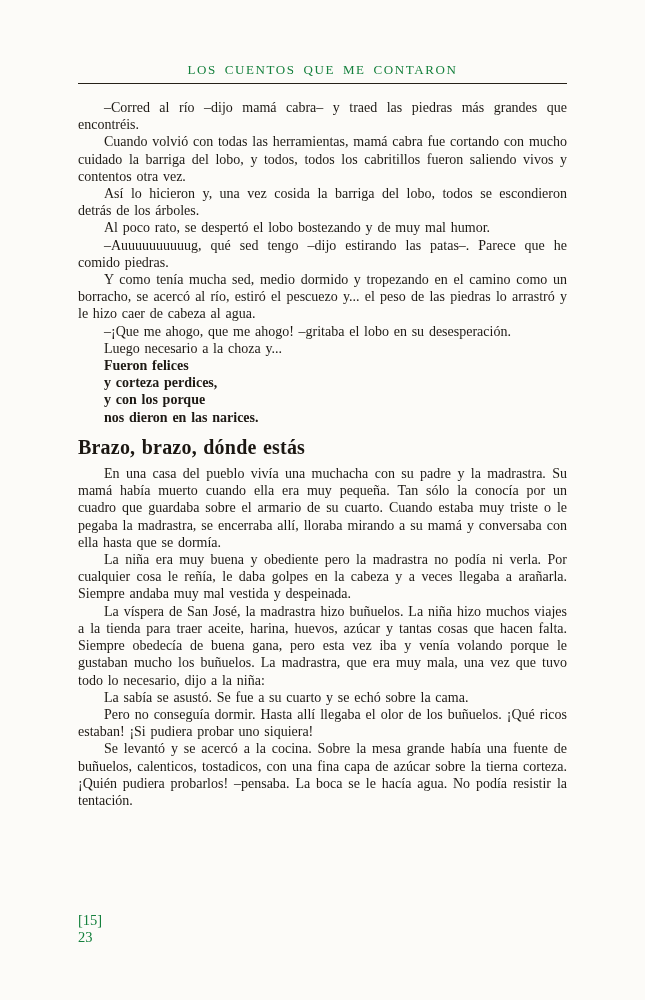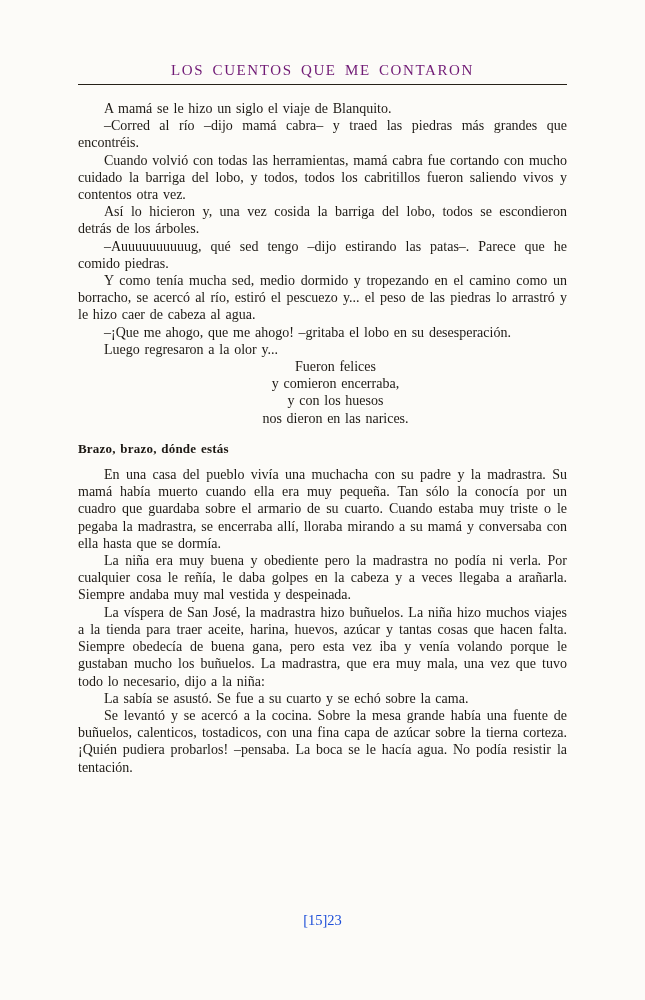--- a/index.html
+++ b/index.html
@@ -14,89 +14,92 @@
     margin: 0 auto;
     background: #fcfbf8;
     box-sizing: border-box;
     padding: 62px 78px 0 78px;
     color: #1d1914;
     font-family: "Liberation Serif", "DejaVu Serif", serif;
     overflow: hidden;
   }
   .running-header {
     text-align: center;
-    font-size: 15px;
+    font-size: 13px;
     letter-spacing: 1.6px;
     word-spacing: 3px;
     padding-bottom: 5px;
     border-bottom: 1.7px solid #262118;
-    color: #701a75;
+    color: #15803d;
   }
   .text-block {
     margin-top: 15px;
     font-size: 14px;
     line-height: 17.2px;
     word-spacing: 0.09em;
   }
   .text-block p.paragraph {
     margin: 0;
     text-indent: 26px;
     text-align: justify;
   }
   .text-block p.verse {
     margin: 0;
     padding-left: 26px;
-    text-align: center;
+    text-align: left;
+    font-weight: bold;
   }
   .text-block h2.heading {
-    font-size: 13px;
+    font-size: 20px;
     font-weight: bold;
     letter-spacing: 0.2px;
     margin: 13px 0 9px 0;
     color: #1b1712;
   }
   .page-footer {
     position: absolute;
     left: 78px;
     right: 78px;
     top: 912px;
     display: flex;
     justify-content: center;
     align-items: baseline;
     font-size: 14.5px;
-    color: #1d4ed8;
+    color: #15803d;
+    flex-direction: column;
   }
 </style>
 </head>
 <body>
 
 <div class="page">
 
   <header>
     <div class="running-header">LOS CUENTOS QUE ME CONTARON</div>
   </header>
 
   <main class="text-block">
-      <p class="paragraph">A mamá se le hizo un siglo el viaje de Blanquito.</p>
       <p class="paragraph">–Corred al río –dijo mamá cabra– y traed las piedras más grandes que encontréis.</p>
       <p class="paragraph">Cuando volvió con todas las herramientas, mamá cabra fue cortando con mucho cuidado la barriga del lobo, y todos, todos los cabritillos fueron saliendo vivos y contentos otra vez.</p>
       <p class="paragraph">Así lo hicieron y, una vez cosida la barriga del lobo, todos se escondieron detrás de los árboles.</p>
+      <p class="paragraph">Al poco rato, se despertó el lobo bostezando y de muy mal humor.</p>
       <p class="paragraph">–Auuuuuuuuuug, qué sed tengo –dijo estirando las patas–. Parece que he comido piedras.</p>
       <p class="paragraph">Y como tenía mucha sed, medio dormido y tropezando en el camino como un borracho, se acercó al río, estiró el pescuezo y... el peso de las piedras lo arrastró y le hizo caer de cabeza al agua.</p>
       <p class="paragraph">–¡Que me ahogo, que me ahogo! –gritaba el lobo en su desesperación.</p>
-      <p class="paragraph">Luego regresaron a la olor y...</p>
+      <p class="paragraph">Luego necesario a la choza y...</p>
       <p class="verse">Fueron felices</p>
-      <p class="verse">y comieron encerraba,</p>
-      <p class="verse">y con los huesos</p>
+      <p class="verse">y corteza perdices,</p>
+      <p class="verse">y con los porque</p>
       <p class="verse">nos dieron en las narices.</p>
       <h2 class="heading">Brazo, brazo, dónde estás</h2>
       <p class="paragraph">En una casa del pueblo vivía una muchacha con su padre y la madrastra. Su mamá había muerto cuando ella era muy pequeña. Tan sólo la conocía por un cuadro que guardaba sobre el armario de su cuarto. Cuando estaba muy triste o le pegaba la madrastra, se encerraba allí, lloraba mirando a su mamá y conversaba con ella hasta que se dormía.</p>
       <p class="paragraph">La niña era muy buena y obediente pero la madrastra no podía ni verla. Por cualquier cosa le reñía, le daba golpes en la cabeza y a veces llegaba a arañarla. Siempre andaba muy mal vestida y despeinada.</p>
       <p class="paragraph">La víspera de San José, la madrastra hizo buñuelos. La niña hizo muchos viajes a la tienda para traer aceite, harina, huevos, azúcar y tantas cosas que hacen falta. Siempre obedecía de buena gana, pero esta vez iba y venía volando porque le gustaban mucho los buñuelos. La madrastra, que era muy mala, una vez que tuvo todo lo necesario, dijo a la niña:</p>
       <p class="paragraph">La sabía se asustó. Se fue a su cuarto y se echó sobre la cama.</p>
+      <p class="paragraph">Pero no conseguía dormir. Hasta allí llegaba el olor de los buñuelos. ¡Qué ricos estaban! ¡Si pudiera probar uno siquiera!</p>
       <p class="paragraph">Se levantó y se acercó a la cocina. Sobre la mesa grande había una fuente de buñuelos, calenticos, tostadicos, con una fina capa de azúcar sobre la tierna corteza. ¡Quién pudiera probarlos! –pensaba. La boca se le hacía agua. No podía resistir la tentación.</p>
     </main>
 
   <footer class="page-footer">
     <span>[15]</span>
     <span>23</span>
   </footer>
 
 </div>
 

